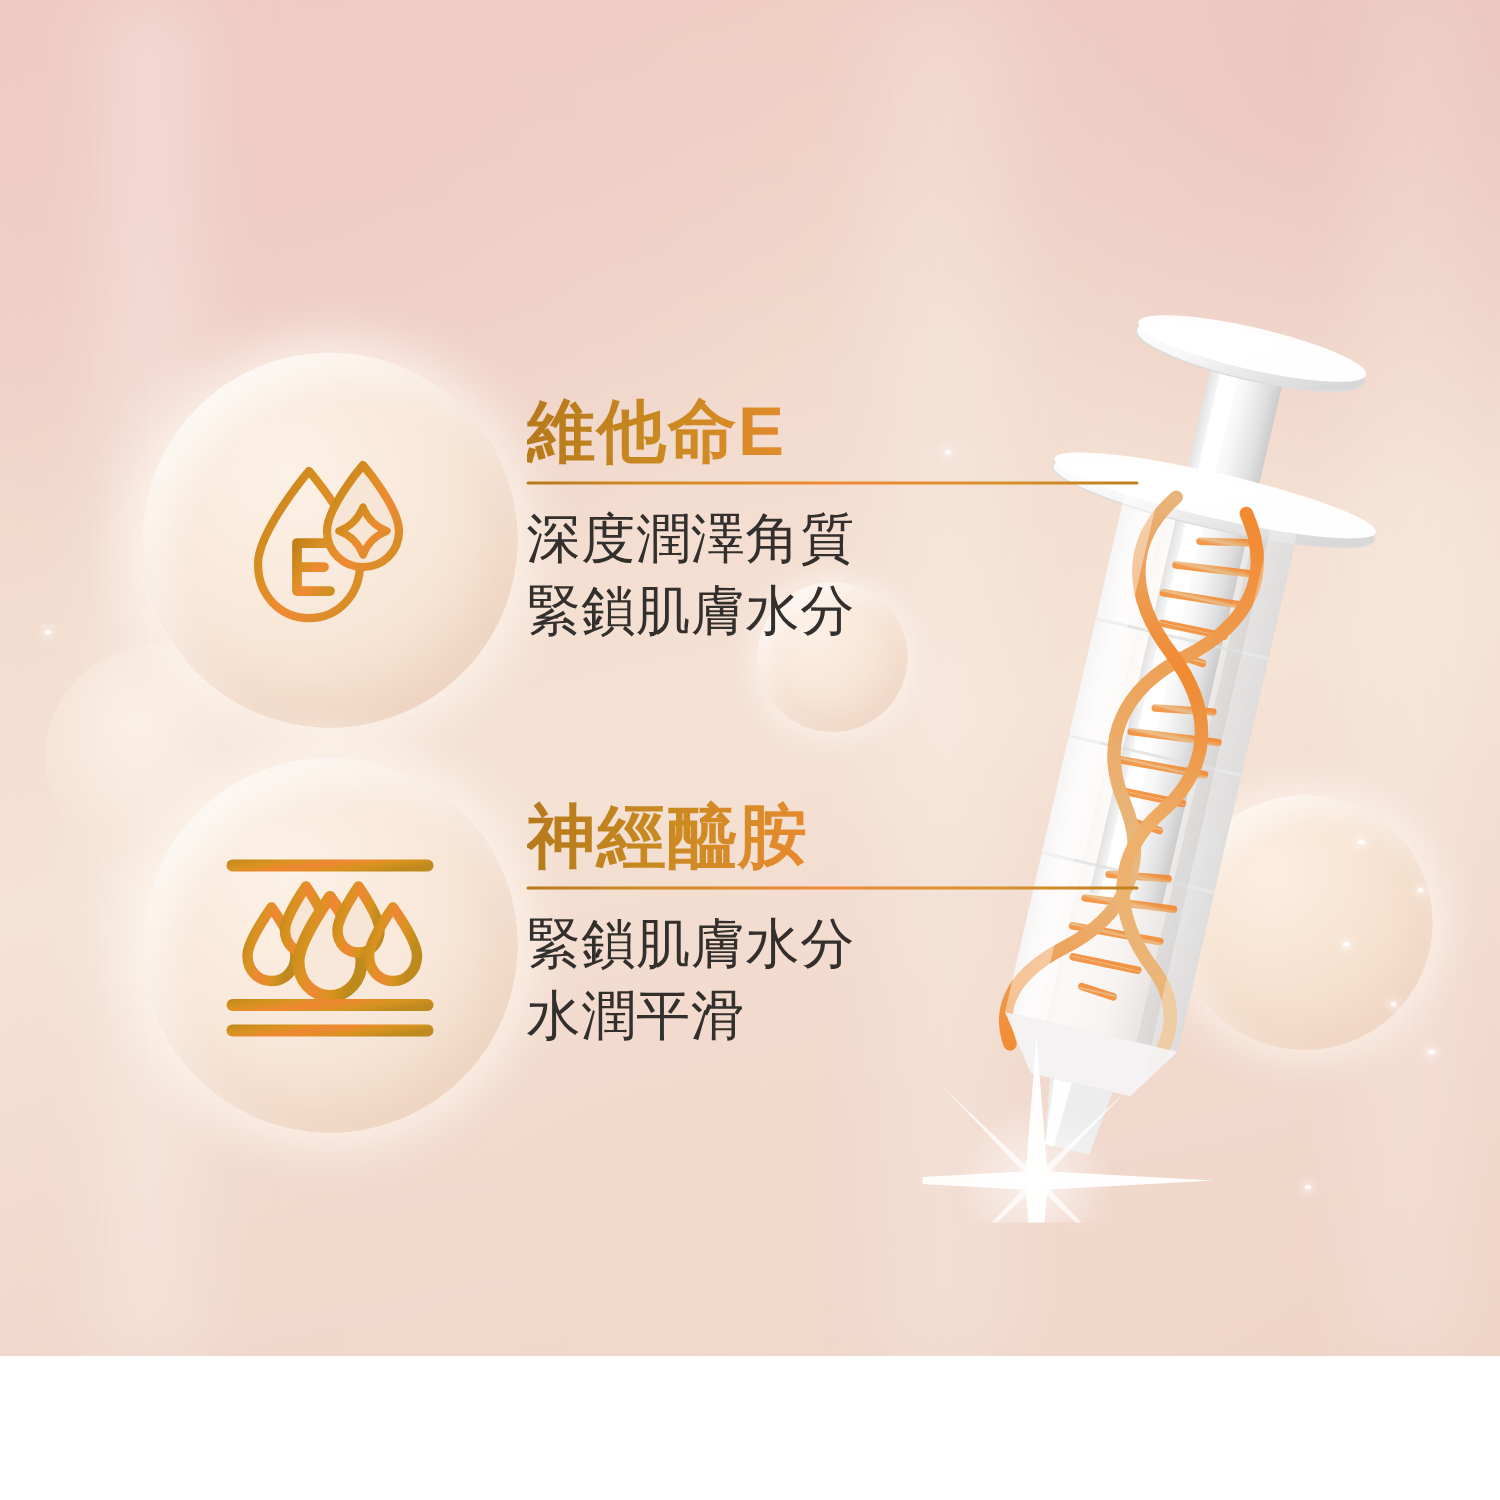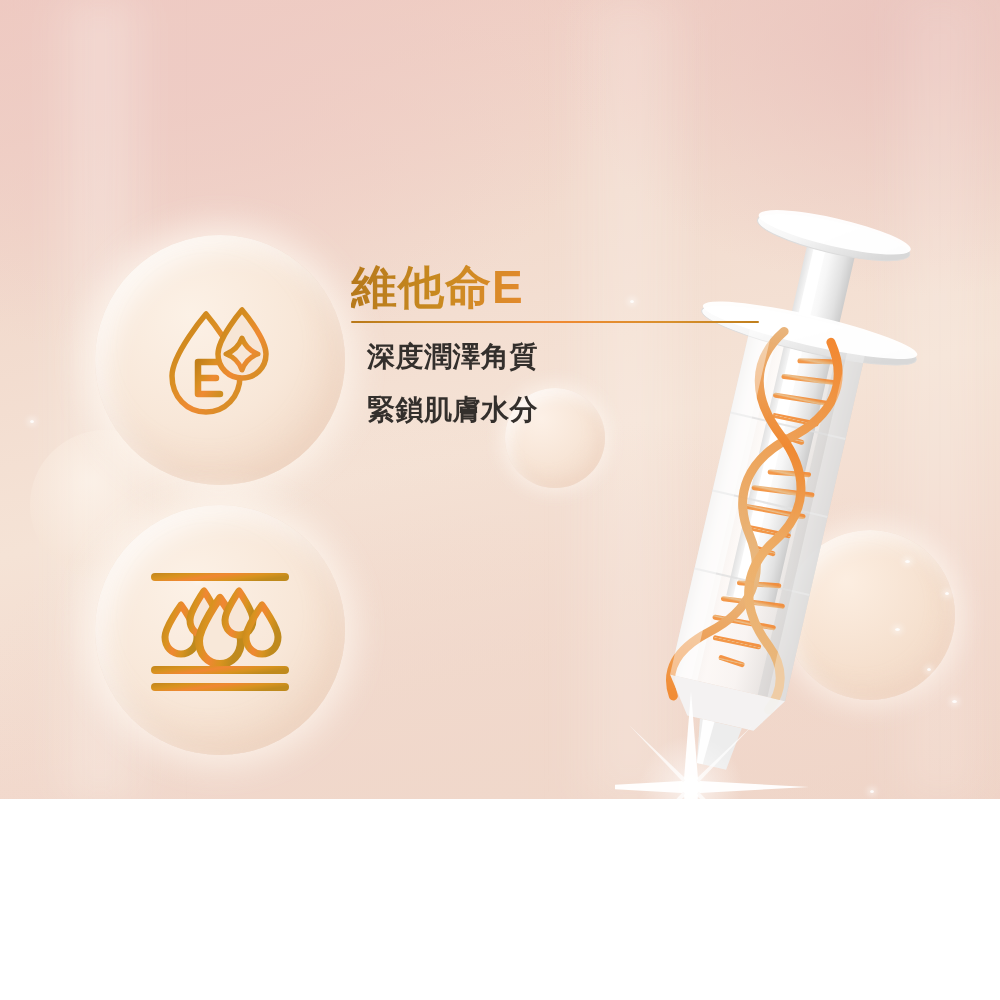--- a/index.html
+++ b/index.html
@@ -1,19 +1,19 @@
 <!DOCTYPE html>
 <html><head>
 <meta charset="utf-8">
 <style>
   html,body{margin:0;padding:0;background:#fff;}
   *{box-sizing:border-box;}
   #stage{
     position:relative;
-    width:1000px;height:799px;
+    width:1000px;height:904px;
     overflow:hidden;
     font-family:"Liberation Sans","DejaVu Sans",sans-serif;
     background:
       radial-gradient(ellipse 70% 60% at 18% 8%,  rgba(238,203,196,0.95) 0%, rgba(238,203,196,0) 62%),
       radial-gradient(ellipse 60% 55% at 92% 4%,  rgba(234,196,190,0.95) 0%, rgba(234,196,190,0) 60%),
       radial-gradient(ellipse 80% 70% at 50% 100%, rgba(240,216,203,0.95) 0%, rgba(240,216,203,0) 70%),
       linear-gradient(168deg, #eec8bf 0%, #f2dbce 32%, #f5e3d6 55%, #f2d9cd 78%, #efd3c6 100%);
   }
 
   
@@ -65,21 +65,21 @@
     -webkit-background-clip:text;background-clip:text;color:transparent;
     -webkit-text-fill-color:transparent;
     margin:0;white-space:nowrap;
   }
   .divider{
     height:2px;width:408px;margin:10px 0 12px 0;
     background:linear-gradient(90deg,#b8791a 0%,#cf8a24 18%,#f08a33 50%,#d8902c 78%,#c07f1d 100%);
     border-radius:2px;
   }
   .feat-line{
-    font-size:28px;line-height:1.32;color:#332f2c;font-weight:700;letter-spacing:.5px;margin:16px;
+    font-size:36px;line-height:1.32;color:#332f2c;font-weight:400;letter-spacing:.5px;margin:0;
   }
 
   
   #syringe{position:absolute;left:615px;top:175px;width:330px;height:640px;pointer-events:none;}
 </style>
 </head>
 <body>
 
 <div id="stage">
 
@@ -264,15 +264,21 @@
         <path d="M36 40 C36 40 20 62 20 72 C20 82 27 89 36 89 C45 89 52 82 52 72 C52 62 36 40 36 40 Z" fill="none" stroke="url(#icoG2)" stroke-width="7" stroke-linejoin="round"></path>
         <path d="M59 26 C59 26 45 46 45 55 C45 64 51 70 59 70 C67 70 73 64 73 55 C73 46 59 26 59 26 Z" fill="#f7e6d6" stroke="url(#icoG2)" stroke-width="7" stroke-linejoin="round"></path>
         <path d="M75 33 C75 33 54 62 54 76 C54 89 63 99 75 99 C87 99 96 89 96 76 C96 62 75 33 75 33 Z" fill="#f8e8d9" stroke="url(#icoG2)" stroke-width="8" stroke-linejoin="round"></path>
         <path d="M94 26 C94 26 80 46 80 55 C80 64 86 70 94 70 C102 70 108 64 108 55 C108 46 94 26 94 26 Z" fill="#f7e6d6" stroke="url(#icoG2)" stroke-width="7" stroke-linejoin="round"></path>
         <path d="M117 40 C117 40 101 62 101 72 C101 82 108 89 117 89 C126 89 133 82 133 72 C133 62 117 40 117 40 Z" fill="none" stroke="url(#icoG2)" stroke-width="7" stroke-linejoin="round"></path>
 
         <rect x="6" y="101" width="138" height="8" rx="4" fill="url(#icoG2)"></rect>
         <rect x="6" y="118" width="138" height="8" rx="4" fill="url(#icoG2)"></rect>
       </svg>
     </div>
+    <div class="txt-col">
+      <h2 class="feat-title">神經醯胺</h2>
+      <div class="divider"></div>
+      <p class="feat-line">緊鎖肌膚水分</p>
+      <p class="feat-line">水潤平滑</p>
+    </div>
   </div>
 
 </div>
 
 </body></html>

